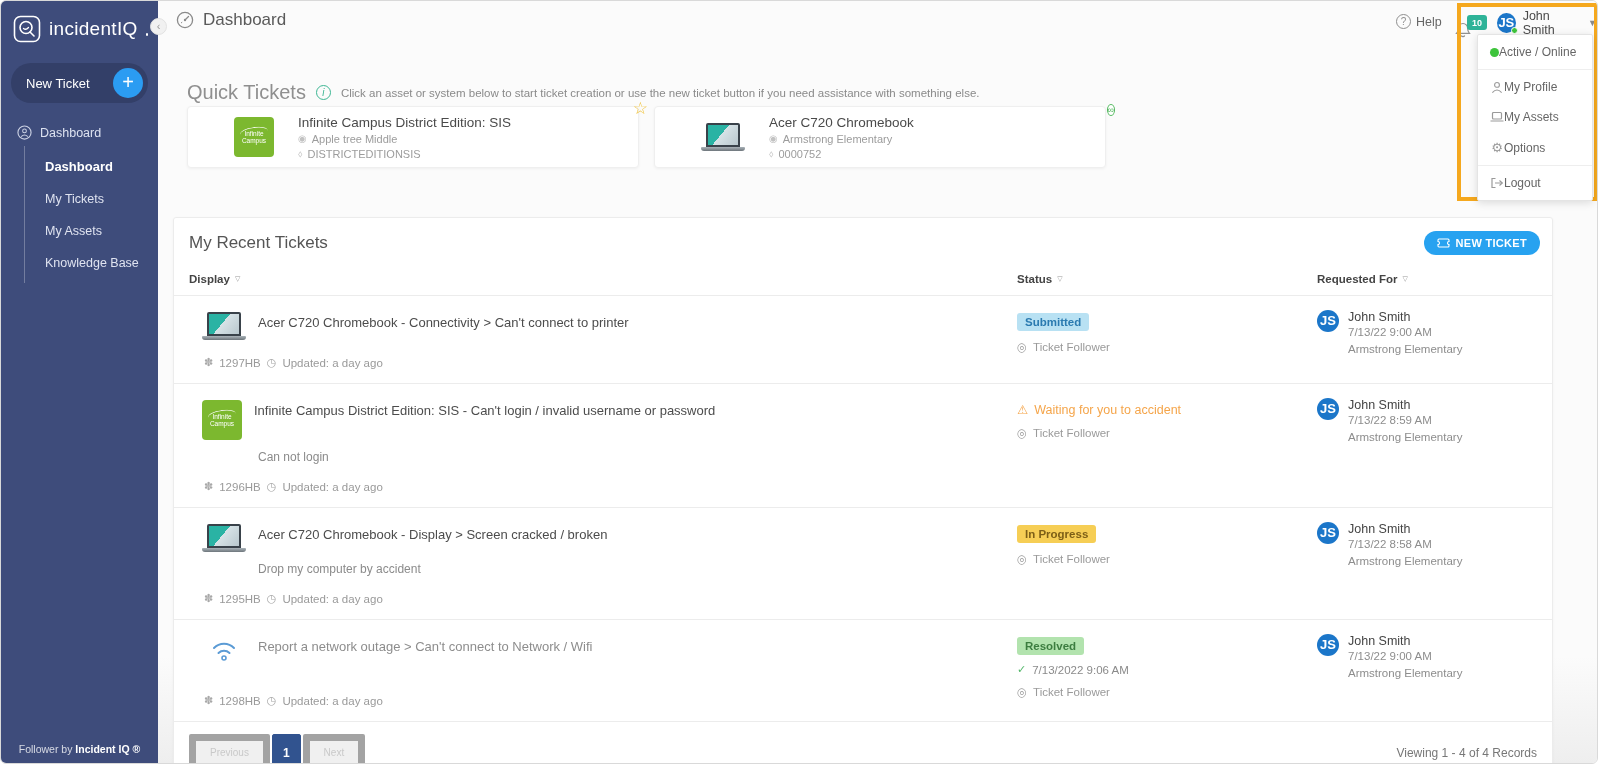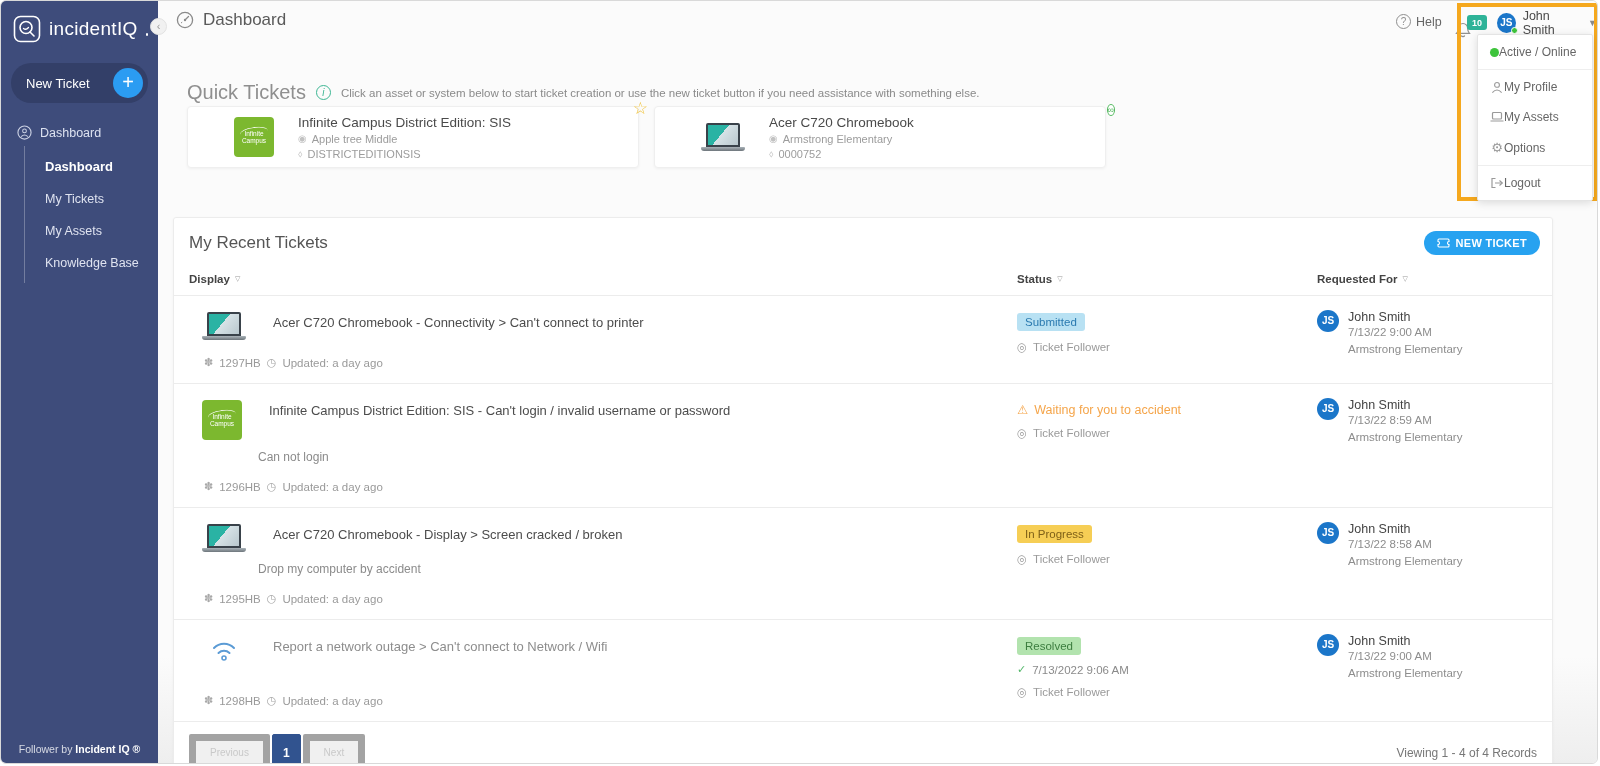--- a/index.html
+++ b/index.html
@@ -23,21 +23,21 @@
   .powered b { color:#fff; }
 
   
   .main { position:absolute; left:157px; top:0; right:0; bottom:0; background:linear-gradient(#fbfbfb 0%, #fbfbfb 86%, #eeeeee 100%); }
   .page-title { position:absolute; top:9px; left:18px; display:flex; align-items:center; gap:9px; color:#5a5a5a; font-size:17px; }
 
   .help { position:absolute; top:13px; left:1238px; display:flex; align-items:center; gap:5px; color:#666; font-size:12.5px; cursor:pointer; }
   .qmark { width:15px; height:15px; border:1px solid #8f8f8f; border-radius:50%; color:#8f8f8f; font-size:10px; line-height:13px; text-align:center; }
   .bell-wrap { position:absolute; left:1296px; top:20px; width:22px; cursor:pointer; }
   .badge { position:absolute; top:-6px; right:-11px; background:#2eb398; color:#fff; font-size:9px; font-weight:bold; padding:3px 5px 2px; border-radius:3px; }
-  .avatar { width:20px; height:20px; border-radius:50%; background:#1b76c9; color:#fff; font-size:10px; font-weight:bold; text-align:center; line-height:20px; position:relative; }
+  .avatar { width:20px; height:20px; border-radius:50%; background:#1b76c9; color:#fff; font-size:13px; font-weight:bold; text-align:center; line-height:20px; position:relative; }
   .avatar .dot { position:absolute; right:-2px; bottom:-1px; width:7px; height:7px; border-radius:50%; background:#3ec43c; border:1px solid #fff; }
   .user-wrap { position:absolute; left:1339px; top:8px; display:flex; align-items:center; gap:7px; cursor:pointer; }
   .user-name { color:#4a4a4a; font-size:12.5px; }
   .caret { color:#8a8a8a; font-size:9px; }
 
   .hl-rect { position:absolute; left:1299px; top:2px; width:141px; height:198px; border:4px solid #f5a81e; z-index:20; pointer-events:none; }
   .dropdown { position:absolute; left:1319px; top:33px; width:116px; background:#fff; border:1px solid #e4e4e4; border-radius:2px; box-shadow:0 2px 8px rgba(0,0,0,.13); z-index:25; padding:2px 0; }
   .dd-item { display:flex; align-items:center; padding:8px 12px; color:#666; font-size:12px; cursor:pointer; }
   .dd-status-dot { width:9px; height:9px; border-radius:50%; background:#3ec43c; }
   .dd-div { border-top:1px solid #eee; margin:2px 0; }
@@ -67,28 +67,28 @@
   
   .card { position:absolute; top:216px; left:15px; right:44px; background:#fff; border:1px solid #ececec; border-radius:3px; box-shadow:0 1px 3px rgba(0,0,0,.04); }
   .card-head { display:flex; align-items:center; justify-content:space-between; padding:13px 12px 10px 15px; }
   .card-title { font-size:17px; color:#555; }
   .btn-new { display:flex; align-items:center; gap:6px; background:#27a2f0; color:#fff; border:none; font-size:11px; font-weight:bold; letter-spacing:.3px; padding:6px 13px; border-radius:12px; cursor:pointer; font-family:inherit; }
   .thead { display:grid; grid-template-columns:828px 300px 1fr; padding:8px 15px 10px; }
   .th { font-size:11.5px; font-weight:bold; color:#444; display:flex; gap:5px; align-items:center; }
   .sort { font-size:7px; color:#999; cursor:pointer; }
   .trow { display:grid; grid-template-columns:828px 300px 1fr; padding:0 15px; border-top:1px solid #ececec; cursor:pointer; }
   .tcell-ticket { padding:16px 0 14px 13px; }
-  .trow-top { display:flex; gap:27px; }
+  .trow-top { display:flex; gap:12px; }
   .ttitle { font-size:13px; color:#4c4c4c; padding-top:3px; }
   .ttitle.muted { color:#8d8d8d; }
   .tsub { font-size:12px; color:#8b8b8b; margin:10px 0 0 56px; }
   .tmeta { display:flex; align-items:center; gap:6px; margin:16px 0 0 2px; font-size:11.5px; color:#9a9a9a; }
   .tmeta .g { color:#a8a8a8; font-size:11px; }
   .tcell-status { padding:16px 0; }
-  .stbadge { display:inline-block; font-size:11.5px; font-weight:400; padding:3px 8px; border-radius:3px; }
+  .stbadge { display:inline-block; font-size:11.5px; font-weight:700; padding:3px 8px; border-radius:3px; }
   .st-submitted { background:#b8e1f3; color:#2a7ab0; }
   .st-inprogress { background:#f6ce55; color:#7d5f17; }
   .st-resolved { background:#b2e3ae; color:#3c7d3f; }
   .st-waiting { color:#f5a54a; font-size:12.5px; display:flex; gap:6px; align-items:center; padding-top:2px; }
   .follower { display:flex; gap:6px; align-items:center; font-size:11.5px; color:#9a9a9a; margin-top:9px; }
   .resolved-date { display:flex; gap:6px; align-items:center; font-size:11.5px; color:#8a8a8a; margin-top:8px; }
   .resolved-date .ck { color:#53b86a; font-size:11px; }
   .tcell-req { padding:14px 0; display:flex; gap:9px; }
   .req-name { font-size:12.5px; color:#454545; }
   .req-date { font-size:11.5px; color:#8d8d8d; margin-top:2px; }

